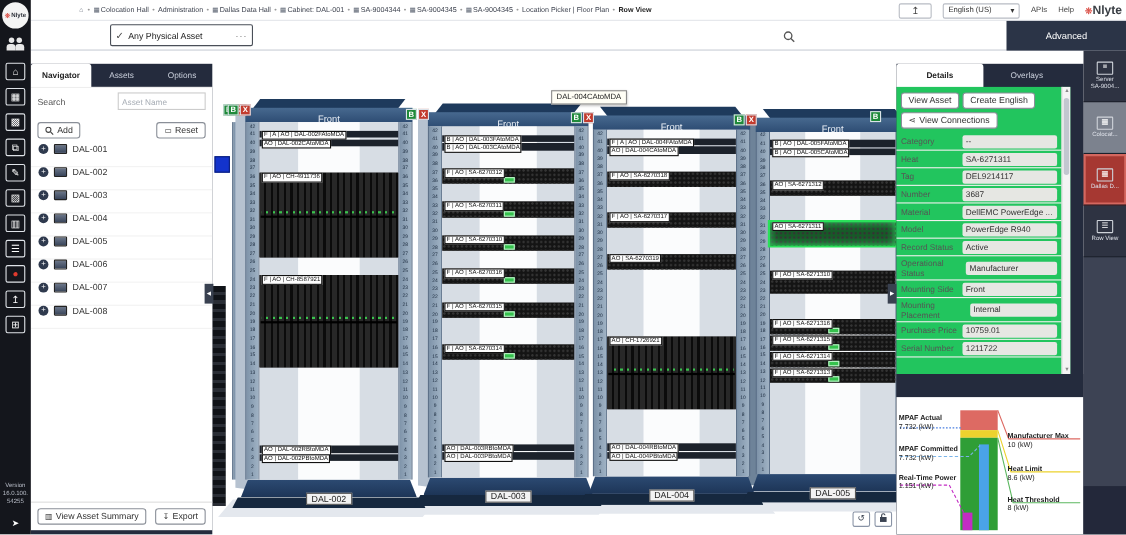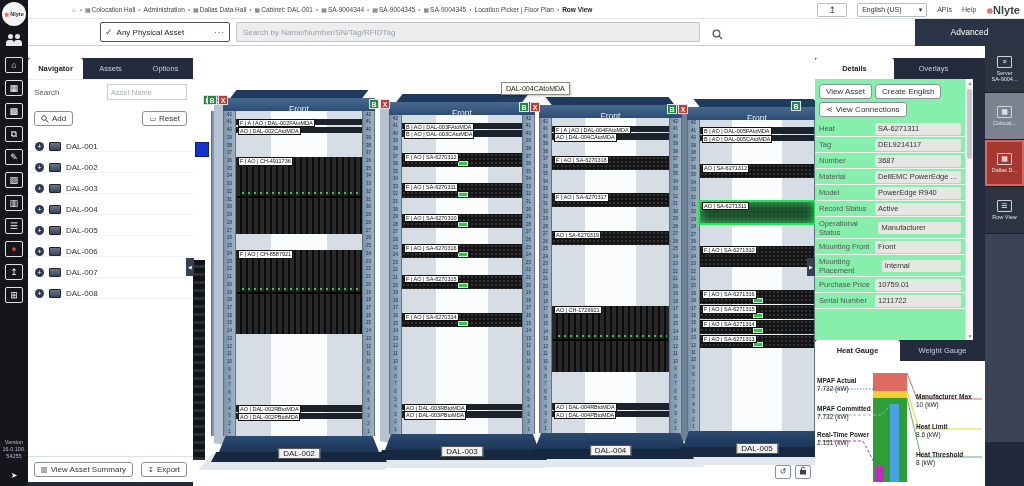--- a/index.html
+++ b/index.html
@@ -53,21 +53,21 @@
   
   #navpanel{position:absolute;left:28px;top:58px;width:165px;height:428px;background:#242b3d;z-index:20}
   #nav-content{position:absolute;top:21px;left:0;right:0;bottom:4px;background:#fff;display:flex;flex-direction:column}
   .btn{border:1px solid #8a8f98;border-radius:3px;background:#fff;font-size:8px;color:#333;padding:2px 6px;display:inline-flex;align-items:center;gap:3px}
   #nav-actions{display:flex;justify-content:space-between;padding:6px 6px 5px}
   #nav-search{display:flex;justify-content:space-between;align-items:center;padding:4px 6px 5px;border-top:1px solid #eee}
   #nav-search label{font-size:8px;color:#555}
   #assetname-input{width:80px;height:16px;border:1px solid #ccc;font-size:7.5px;padding-left:3px;color:#333;font-family:"Liberation Sans",sans-serif}
   #assetname-input::placeholder{color:#a7adb5}
   #tree{flex:1;list-style:none;overflow:hidden}
-  #tree li{display:flex;align-items:flex-end;height:21px;border-bottom:1px solid #f2f2f2;padding-left:7px;gap:5px}
+  #tree li{display:flex;align-items:flex-start;height:21px;border-bottom:1px solid #f2f2f2;padding-left:7px;gap:5px}
   .plus{width:9px;height:9px;border-radius:50%;background:#2f3a4e;color:#fff;font-size:7px;line-height:9px;text-align:center;flex:0 0 auto}
   .rackicon{width:12px;height:9px;background:linear-gradient(#6b7689,#39455a);border:1px solid #222;border-radius:1px;flex:0 0 auto}
   #tree .tlabel{font-size:8px;color:#333}
   #nav-foot{display:flex;justify-content:space-between;padding:5px 6px;border-top:1px solid #ddd}
 
   
   #mainview{position:absolute;left:193px;top:46px;width:792px;height:440px;background:#fff;overflow:hidden;z-index:1}
   .shadow{position:absolute;background:#e4e8ee;height:16px;z-index:0}
   .rack{position:absolute;z-index:1}
   .roof{position:absolute;top:0;left:10px;right:10px;height:9px;background:#1e3a5c}
@@ -115,21 +115,21 @@
   .rpartial{position:absolute;left:598px;top:50px;width:24px;height:360px}
   .rpartial .rail{position:absolute;right:0;top:21px;bottom:26px;width:11px}
   .rpartial .rdark{position:absolute;left:0;top:21px;bottom:26px;width:13px;background:#222b38}
   #view-ctl{position:absolute;left:582px;top:419px;display:flex;gap:4px;z-index:9}
   .vbtn{width:16px;height:14px;border:1px solid #8a94a6;border-radius:2px;background:#fff;color:#3c4452;font-size:8px;line-height:12px;text-align:center}
   .collapse{position:absolute;top:258px;width:8px;height:18px;background:#394150;color:#fff;font-size:5px;line-height:18px;text-align:center;z-index:25}
 
   
   #detpanel{position:absolute;left:815px;top:58px;width:170px;height:428px;background:#242b3d;z-index:20}
   #det-section{position:absolute;top:0;left:0;right:12px;height:282px}
-  #det-content{position:absolute;top:21px;left:0;right:0;bottom:0;background:#86efac;padding-right:8px}
+  #det-content{position:absolute;top:21px;left:0;right:0;bottom:0;background:#22c55e;padding-right:8px}
   #det-actions{padding:5px 4px 4px;display:flex;flex-wrap:wrap;gap:3px}
   #det-rows .drow{display:flex;justify-content:space-between;align-items:center;padding:1.5px 4px;border-bottom:1px solid #f1f1ef}
   .dlabel{font-size:7.5px;color:#555}
   .dvalue{width:86px;background:#e6e7e3;border-radius:2px;font-size:7.5px;color:#333;padding:1.5px 3px;white-space:nowrap;overflow:hidden}
   #det-scroll{position:absolute;right:0;top:21px;bottom:0;width:8px;background:#f4f4f4;border-left:1px solid #ddd}
   #det-scroll .arr{display:block;width:8px;font-size:5px;color:#888;text-align:center;line-height:8px}
   #det-scroll .thumb{position:absolute;left:1px;right:1px;top:10px;height:70px;background:#c2c7d0;border-radius:3px}
   #det-scroll .arr.dn{position:absolute;bottom:0}
 
   
@@ -187,21 +187,20 @@
     <span id="brand"><span class="dot">❊</span><span>Nlyte</span></span>
   </div>
 </div>
 
 <div id="filterbar">
   <div id="filterbox">
     <span class="check">✓</span>
     <span>Any Physical Asset</span>
     <span class="more">···</span>
   </div>
-  <input id="searchinput" placeholder="Search by Name/Number/SN/Tag/RFIDTag" style="">
   <span id="searchicon">
     <svg width="11" height="11" viewBox="0 0 11 11">
         <circle cx="4.5" cy="4.5" r="3.4" fill="none" stroke="#555" stroke-width="1.2"></circle>
         <line x1="7" y1="7" x2="10" y2="10" stroke="#555" stroke-width="1.2"></line>
       </svg>
   </span>
   <button id="advanced-btn">Advanced</button>
 </div>
 
 <div id="navpanel">
@@ -943,20 +942,24 @@
       <div id="det-actions">
         <button class="btn">View Asset</button>
         <button class="btn">Create English</button>
         <button class="btn">
           <span style="font-size:8px">⋖</span>
           <span>View Connections</span>
         </button>
       </div>
       <div id="det-rows">
           <div class="drow">
+            <span class="dlabel">Category</span>
+            <div class="dvalue">--</div>
+          </div>
+          <div class="drow">
             <span class="dlabel">Heat</span>
             <div class="dvalue">SA-6271311</div>
           </div>
           <div class="drow">
             <span class="dlabel">Tag</span>
             <div class="dvalue">DEL9214117</div>
           </div>
           <div class="drow">
             <span class="dlabel">Number</span>
             <div class="dvalue">3687</div>
@@ -971,21 +974,21 @@
           </div>
           <div class="drow">
             <span class="dlabel">Record Status</span>
             <div class="dvalue">Active</div>
           </div>
           <div class="drow">
             <span class="dlabel">Operational Status</span>
             <div class="dvalue">Manufacturer</div>
           </div>
           <div class="drow">
-            <span class="dlabel">Mounting Front</span>
+            <span class="dlabel">Mounting Side</span>
             <div class="dvalue">Front</div>
           </div>
           <div class="drow">
             <span class="dlabel">Mounting Placement</span>
             <div class="dvalue">Internal</div>
           </div>
           <div class="drow">
             <span class="dlabel">Purchase Price</span>
             <div class="dvalue">10759.01</div>
           </div>
@@ -996,24 +999,20 @@
         </div>
     </div>
     <div id="det-scroll">
       <span class="arr">▲</span>
       <span class="thumb"></span>
       <span class="arr dn">▼</span>
     </div>
   </div>
 
   <div id="gauge-section">
-    <div class="ptabs">
-      <div class="ptab active">Heat Gauge</div>
-      <div class="ptab">Weight Gauge</div>
-    </div>
     <div id="gauge-content">
       <svg id="gauge-svg" width="170" height="124" viewBox="0 0 170 124">
         <rect x="58" y="12" width="34" height="18" fill="#dd6a63"></rect>
         <rect x="58" y="30" width="34" height="7" fill="#ecd22e"></rect>
         <rect x="58" y="37" width="34" height="84" fill="#2f9e36"></rect>
         <rect x="75" y="43" width="9" height="78" fill="#4aa3e8"></rect>
         <rect x="60" y="105" width="9" height="16" fill="#c32cc3"></rect>
         <path d="M92,12 L102,38 H167" fill="none" stroke="#dd6a63" stroke-width="1"></path>
         <path d="M92,30 L104,68 H167" fill="none" stroke="#ecd22e" stroke-width="1"></path>
         <path d="M92,37 L106,96 H167" fill="none" stroke="#5cb860" stroke-width="1"></path>

